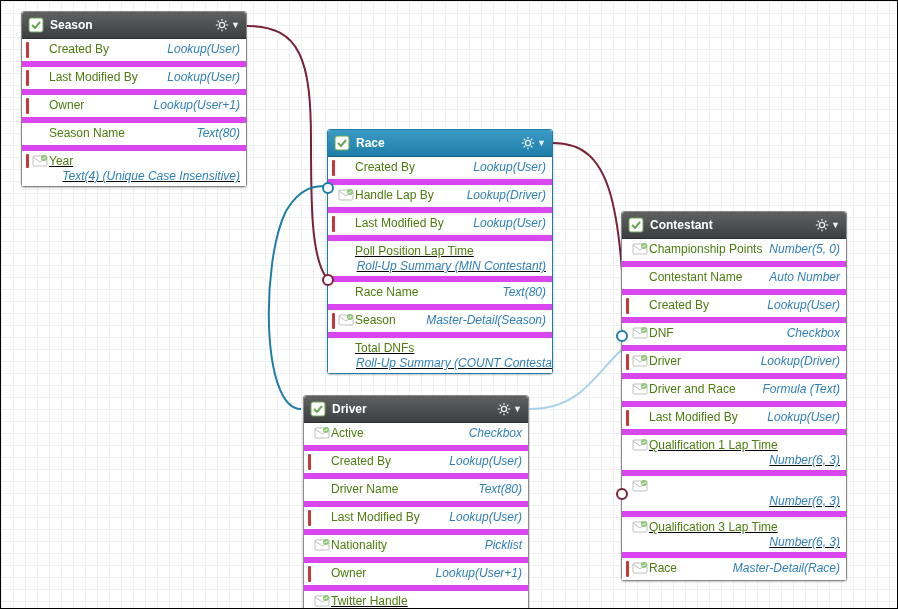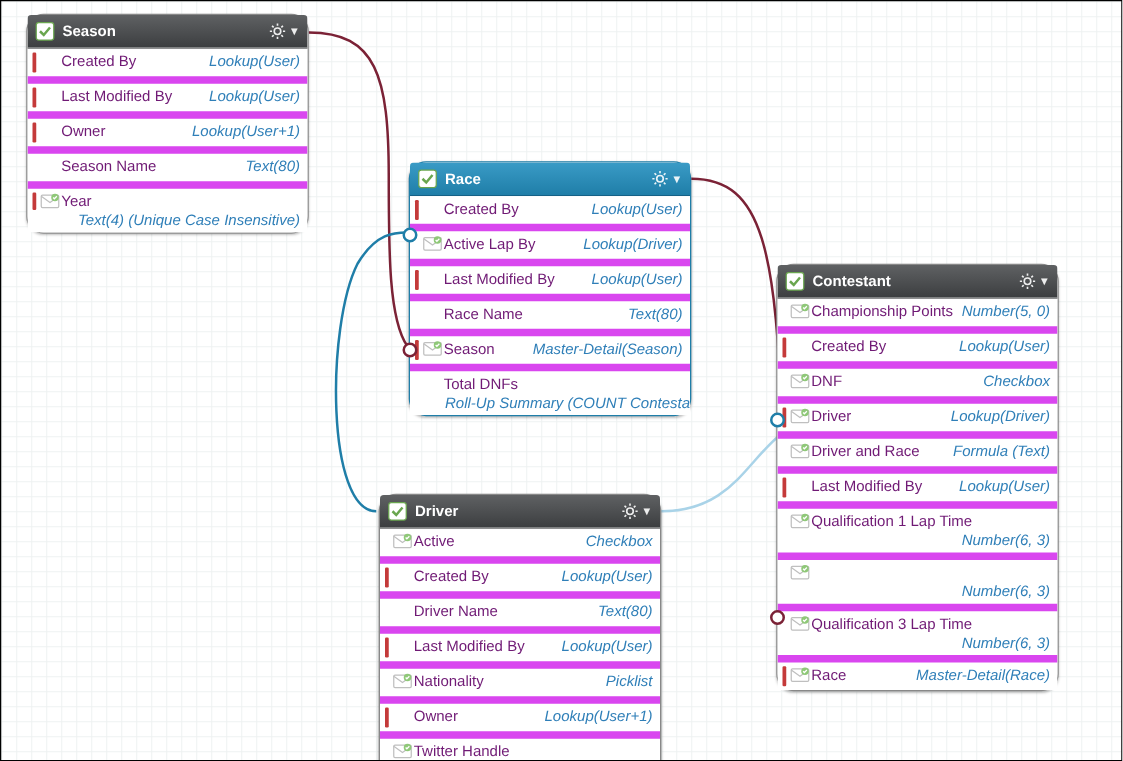--- a/index.html
+++ b/index.html
@@ -15,21 +15,21 @@
     overflow:hidden;
     box-sizing:border-box;
   }
   svg.wires { position:absolute; left:0; top:0; width:898px; height:609px; pointer-events:none; }
 
   .entity {
     position:absolute;
     width:224px;
     background:#fff;
     border:1px solid #888;
-    border-radius:14px;
+    border-radius:3px;
     box-shadow:0 1px 2px rgba(0,0,0,.25);
   }
   .entity.active { border-color:#1f7ea8; }
   .entity-header {
     display:flex; align-items:center;
     height:26px;
     padding:0 6px;
     background:linear-gradient(#5f6163, #3c3e40);
     border-bottom:1px solid #2b2d2e;
     border-radius:3px 3px 0 0;
@@ -50,24 +50,24 @@
     border-top:6px solid #d946ef;
     min-height:16px;
     background:#fff;
     position:relative;
   }
   .field:first-child { border-top:none; }
   .field .bar { width:3px; align-self:stretch; margin-right:2px; background:transparent; border-radius:1px; }
   .field.req .bar { background:#c43a3a; }
   .field .env { width:18px; flex:none; display:flex; align-items:center; justify-content:center; }
   .field .env svg { width:16px; height:14px; }
-  .field .label { color:#701a75; flex:none; max-width:115px; }
+  .field .label { color:#4d7c0f; flex:none; max-width:115px; }
   .field .grow { flex:1; }
   .field .type { color:#2f7fb8; font-style:italic; text-align:right; white-space:nowrap; }
-  .field.twoline { flex-wrap:wrap; }
+  .field.twoline { flex-wrap:wrap;text-decoration:underline; }
   .field.twoline .label { width:calc(100% - 26px); max-width:none; }
   .field.twoline .type { width:100%; padding-left:24px; padding-top:1px; }
 
   .port { position:absolute; width:8px; height:8px; border-radius:50%; background:#fff; border:2px solid #1f7ea8; }
   .port.red { border-color:#7b2236; }
 </style>
 </head>
 <body>
 
 <div class="canvas">
@@ -195,30 +195,36 @@
         <div class="field">
           <span class="bar"></span>
           <span class="env">
             <svg viewBox="0 0 16 14">
               <rect x="1" y="2" width="14" height="10" rx="1" fill="#fff" stroke="#bfbfbf"></rect>
               <polyline points="1,3 8,8 15,3" fill="none" stroke="#bfbfbf"></polyline>
               <circle cx="12" cy="4" r="3" fill="#8fc878"></circle>
               <path d="M10.5 4 l1 1 l2 -2" fill="none" stroke="#fff" stroke-width="1"></path>
             </svg>
           </span>
-          <span class="label">Active Lap By</span>
+          <span class="label">Handle Lap By</span>
           <span class="grow"></span>
           <span class="type">Lookup(Driver)</span>
         </div>
         <div class="field req">
           <span class="bar"></span>
           <span class="env"></span>
           <span class="label">Last Modified By</span>
           <span class="grow"></span>
           <span class="type">Lookup(User)</span>
+        </div>
+        <div class="field twoline">
+          <span class="bar"></span>
+          <span class="env"></span>
+          <span class="label">Poll Position Lap Time</span>
+          <span class="type">Roll-Up Summary (MIN Contestant)</span>
         </div>
         <div class="field">
           <span class="bar"></span>
           <span class="env"></span>
           <span class="label">Race Name</span>
           <span class="grow"></span>
           <span class="type">Text(80)</span>
         </div>
         <div class="field req">
           <span class="bar"></span>
@@ -382,20 +388,27 @@
               <rect x="1" y="2" width="14" height="10" rx="1" fill="#fff" stroke="#bfbfbf"></rect>
               <polyline points="1,3 8,8 15,3" fill="none" stroke="#bfbfbf"></polyline>
               <circle cx="12" cy="4" r="3" fill="#8fc878"></circle>
               <path d="M10.5 4 l1 1 l2 -2" fill="none" stroke="#fff" stroke-width="1"></path>
             </svg>
           </span>
           <span class="label">Championship Points</span>
           <span class="grow"></span>
           <span class="type">Number(5, 0)</span>
         </div>
+        <div class="field">
+          <span class="bar"></span>
+          <span class="env"></span>
+          <span class="label">Contestant Name</span>
+          <span class="grow"></span>
+          <span class="type">Auto Number</span>
+        </div>
         <div class="field req">
           <span class="bar"></span>
           <span class="env"></span>
           <span class="label">Created By</span>
           <span class="grow"></span>
           <span class="type">Lookup(User)</span>
         </div>
         <div class="field">
           <span class="bar"></span>
           <span class="env">

